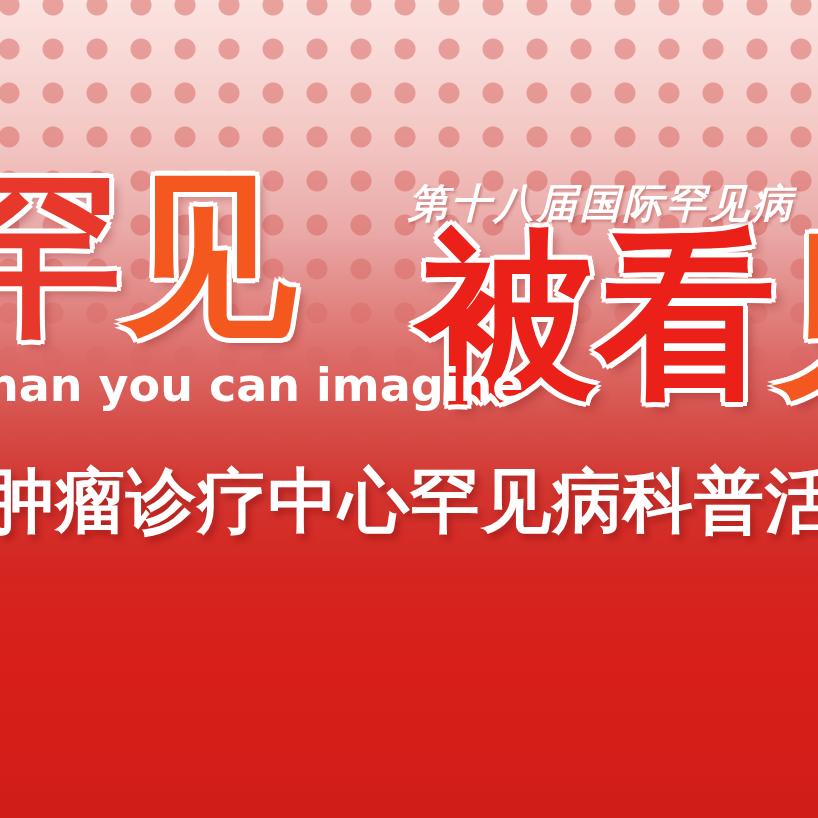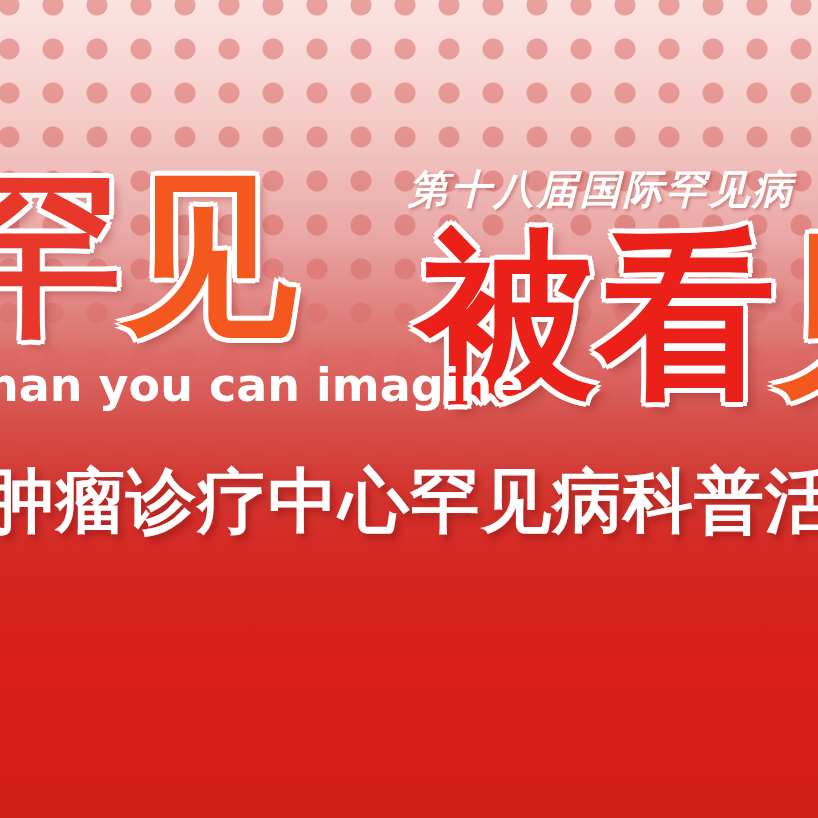--- a/index.html
+++ b/index.html
@@ -94,21 +94,21 @@
     z-index: 7;
   }
   #headline-right .hr-c1 { color: #ea2019; }
   #headline-right .hr-c2 { color: #ea2019; }
   #headline-right .hr-c3 { color: #f4581f; }
 
   
   #kicker {
     position: absolute;
     left: 408px;
-    top: 162px;
+    top: 176px;
     font-family: "DejaVu Sans", "Liberation Sans", sans-serif;
     font-weight: bold;
     font-style: italic;
     font-size: 40px;
     letter-spacing: 3px;
     color: #ffffff;
     white-space: nowrap;
     text-shadow: 2px 2px 3px rgba(150,40,40,0.35);
     z-index: 8;
   }

